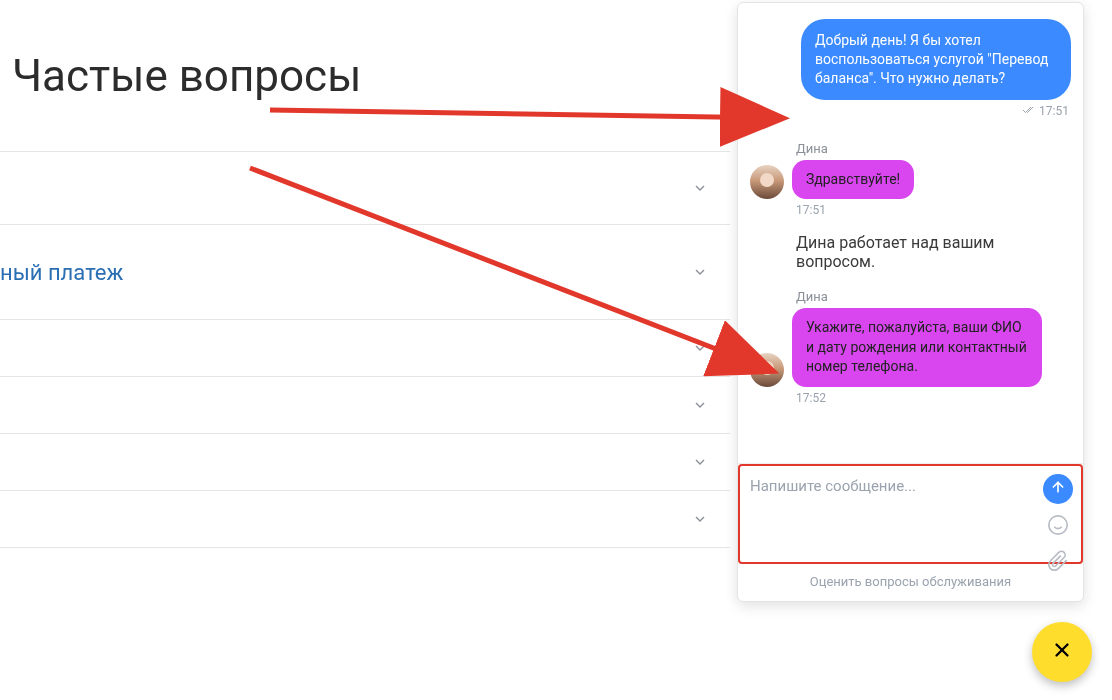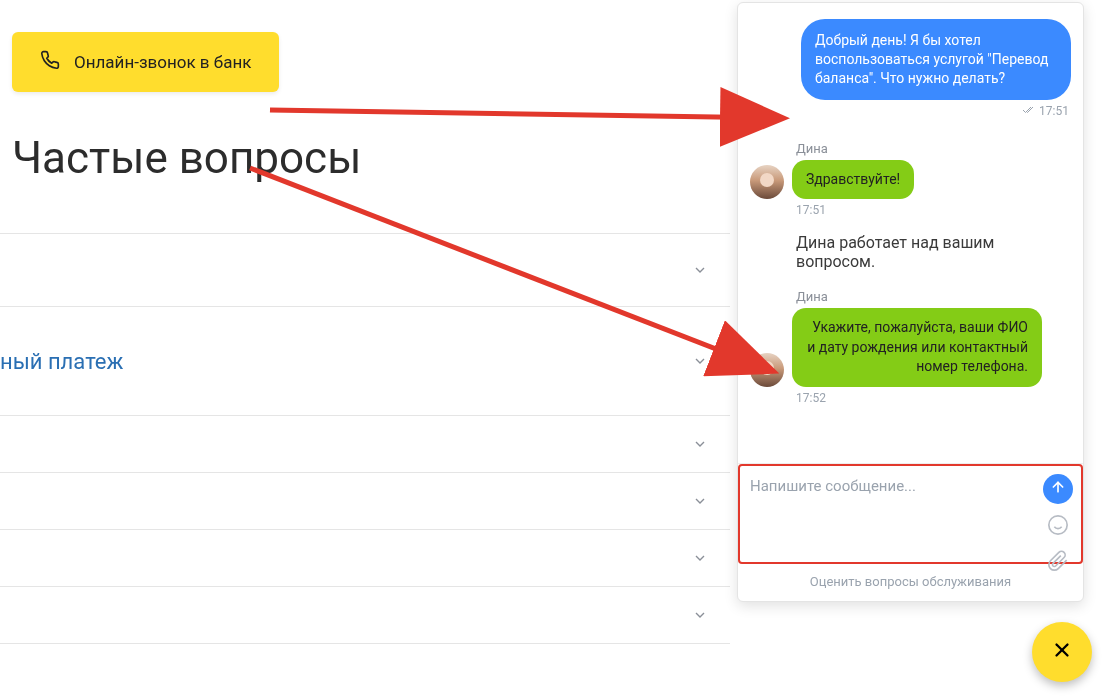--- a/index.html
+++ b/index.html
@@ -134,28 +134,27 @@
   }
   .avatar::after{
     content:"";
     position:absolute;
     left:10px; top:8px;
     width:14px; height:14px;
     border-radius:50%;
     background:#f2d8c6;
   }
   .msg-in {
-    background: #84cc16;
+    background: #d946ef;
     color: #222;
     border-radius: 14px;
     padding: 10px 14px;
     max-width: 250px;
     font-size: 14px;
     line-height: 1.4;
-    text-align: right;
   }
   .msg-in-time {
     font-size: 12px;
     color: #9aa3ae;
     margin-left: 46px;
     margin-bottom: 16px;
   }
   .system-note {
     font-size: 16px;
     color: #3a3a3a;
@@ -224,41 +223,33 @@
     position: absolute;
     left: 0; top: 0;
     width: 1112px; height: 700px;
     pointer-events: none;
   }
 </style>
 </head>
 <body>
 
 <div class="page-left">
-  <div class="call-btn">
-    <span>
-      <svg width="20" height="20" viewBox="0 0 24 24" fill="none" stroke="#222" stroke-width="2" stroke-linecap="round" stroke-linejoin="round">
-          <path d="M22 16.92v3a2 2 0 0 1-2.18 2 19.8 19.8 0 0 1-8.63-3.07 19.5 19.5 0 0 1-6-6A19.8 19.8 0 0 1 2.12 4.18 2 2 0 0 1 4.11 2h3a2 2 0 0 1 2 1.72c.13.96.37 1.9.72 2.81a2 2 0 0 1-.45 2.11L8.09 9.91a16 16 0 0 0 6 6l1.27-1.27a2 2 0 0 1 2.11-.45c.91.35 1.85.59 2.81.72A2 2 0 0 1 22 16.92z"></path>
-        </svg>
-    </span>
-    <span>Онлайн-звонок в банк</span>
-  </div>
 
   <h1 class="page-title">Частые вопросы</h1>
 
   <div class="accordion">
     <div class="acc-row">
       <span class="acc-label"></span>
       <span class="acc-chevron">
         <svg width="16" height="16" viewBox="0 0 24 24" fill="none" stroke="#8a8f98" stroke-width="2">
             <polyline points="6 9 12 15 18 9"></polyline>
           </svg>
       </span>
     </div>
-    <div class="acc-row" style="height:110px;align-items:center;">
+    <div class="acc-row" style="height:96px;align-items:center;">
       <span class="acc-label">ный платеж</span>
       <span class="acc-chevron">
         <svg width="16" height="16" viewBox="0 0 24 24" fill="none" stroke="#8a8f98" stroke-width="2">
             <polyline points="6 9 12 15 18 9"></polyline>
           </svg>
       </span>
     </div>
     <div class="acc-row short">
       <span class="acc-label"></span>
       <span class="acc-chevron">

